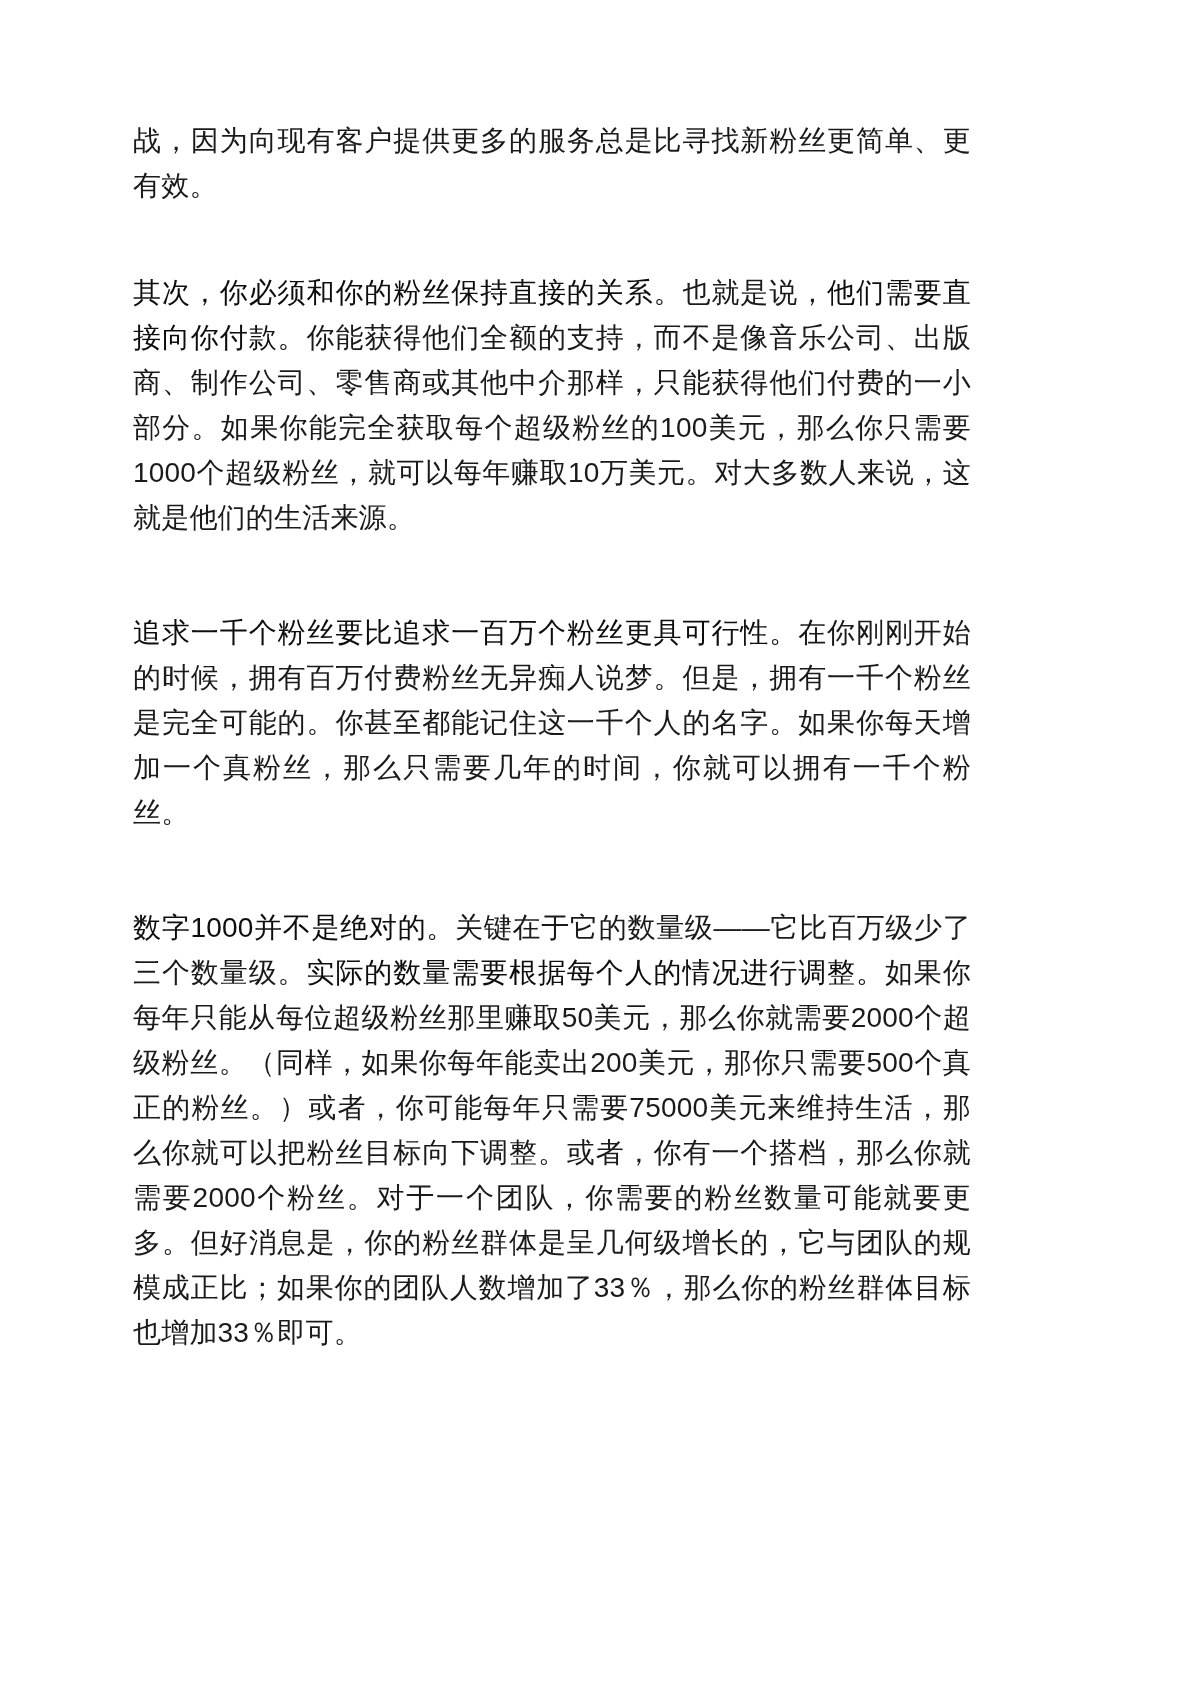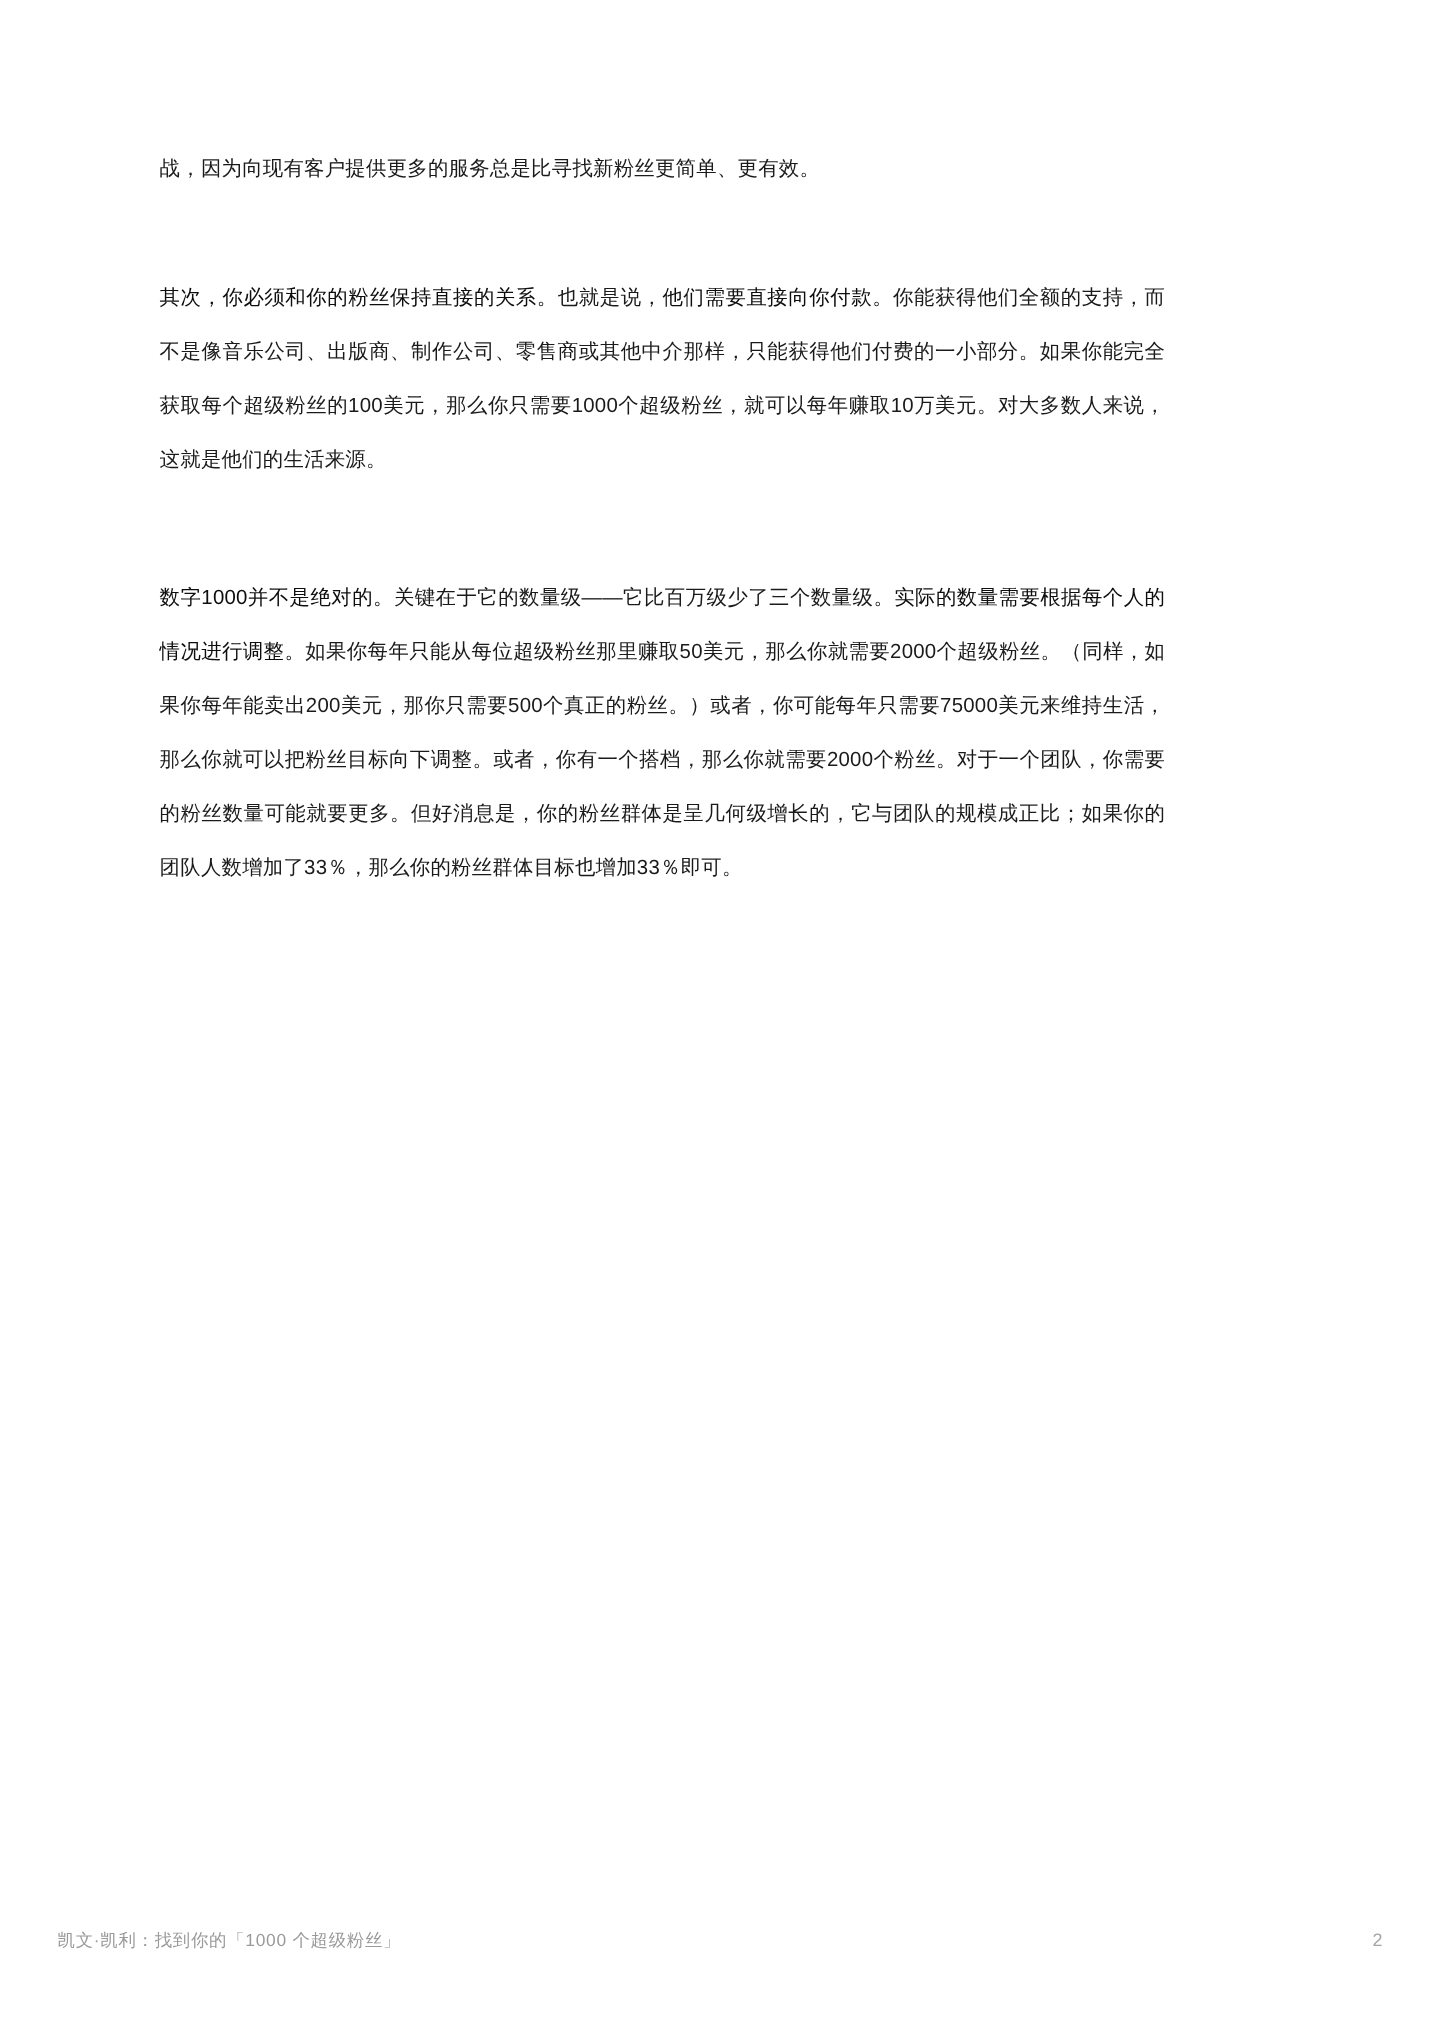--- a/index.html
+++ b/index.html
@@ -16,21 +16,21 @@
     font-family: "Liberation Sans", "DejaVu Sans", sans-serif;
     overflow: hidden;
   }
   .content {
     position: absolute;
     left: 133px;
     top: 118px;
     width: 838px;
   }
   .para {
-    font-size: 17px;
+    font-size: 28px;
     line-height: 45px;
     color: #1a1a1a;
     margin: 0 0 40px 0;
     text-align: justify;
     text-justify: inter-character;
     letter-spacing: 0.2px;
     font-weight: 400;
   }
   .para b, .para strong {
     font-weight: 400;
@@ -68,27 +68,26 @@
   <div class="content">
 
     <p class="para gap-lg">
       <span>战，因为向现有客户提供更多的服务总是比寻找新粉丝更简单、更有效。</span>
     </p>
 
     <p class="para gap-xl">
       <b>其次，你必须和你的粉丝保持直接的关系。</b><span>也就是说，</span><b>他们需要直接向你付款。</b><span>你能获得他们全额的支持，而不是像音乐公司、出版商、制作公司、零售商或其他中介那样，只能获得他们付费的一小部分。如果你能完全获取每个超级粉丝的100美元，那么你只需要1000个超级粉丝，就可以每年赚取10万美元。对大多数人来说，这就是他们的生活来源。</span>
     </p>
 
+    <p class="para gap-xl">
+      <b>追求一千个粉丝要比追求一百万个粉丝更具可行性。</b><span>在你刚刚开始的时候，拥有百万付费粉丝无异痴人说梦。但是，拥有一千个粉丝是完全可能的。你甚至都能记住这一千个人的名字。如果你每天增加一个真粉丝，那么只需要几年的时间，你就可以拥有一千个粉丝。</span>
+    </p>
 
     <p class="para gap-xl">
       <b>数字1000并不是绝对的。</b><span>关键在于它的数量级——它比百万级少了三个数量级。</span><b>实际的数量需要根据每个人的情况进行调整。</b><span>如果你每年只能从每位超级粉丝那里赚取50美元，那么你就需要2000个超级粉丝。（同样，如果你每年能卖出200美元，那你只需要500个真正的粉丝。）或者，你可能每年只需要75000美元来维持生活，那么你就可以把粉丝目标向下调整。或者，你有一个搭档，那么你就需要2000个粉丝。对于一个团队，你需要的粉丝数量可能就要更多。但好消息是，你的粉丝群体是呈几何级增长的，它与团队的规模成正比；如果你的团队人数增加了33％，那么你的粉丝群体目标也增加33％即可。</span>
     </p>
 
 
 
   </div>
 
-  <div class="footer">
-    <span class="footer-title">凯文·凯利：找到你的「1000 个超级粉丝」</span>
-    <span class="footer-page">2</span>
-  </div>
 
 </div>
 
 </body></html>

